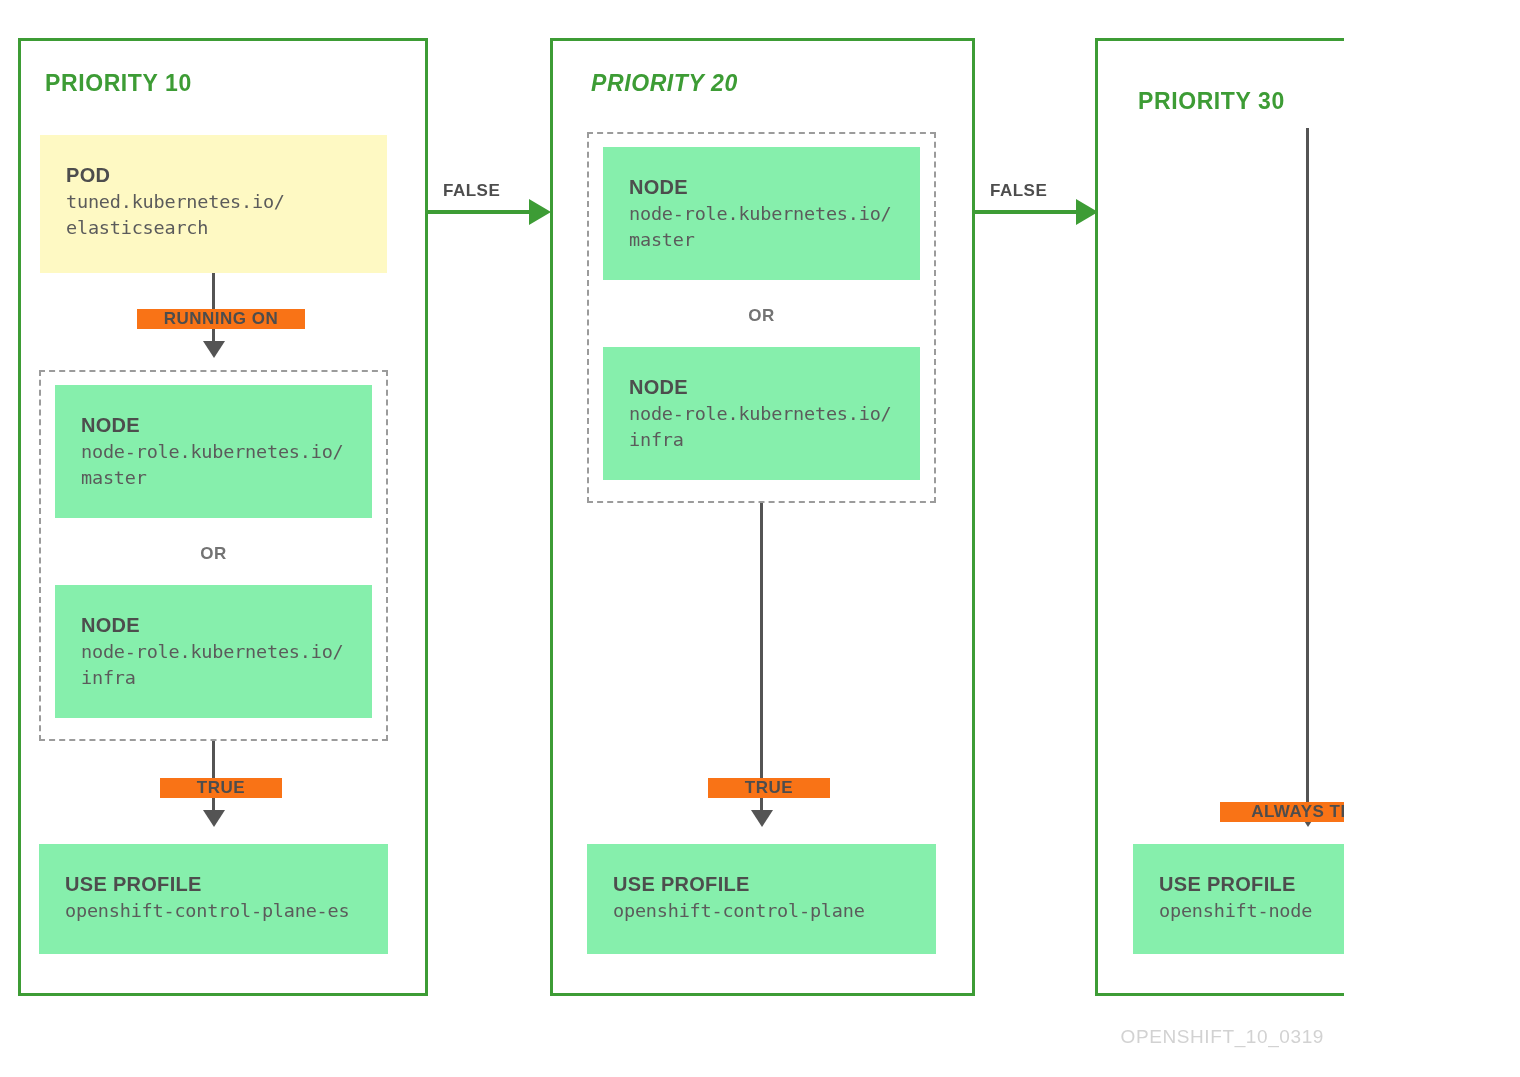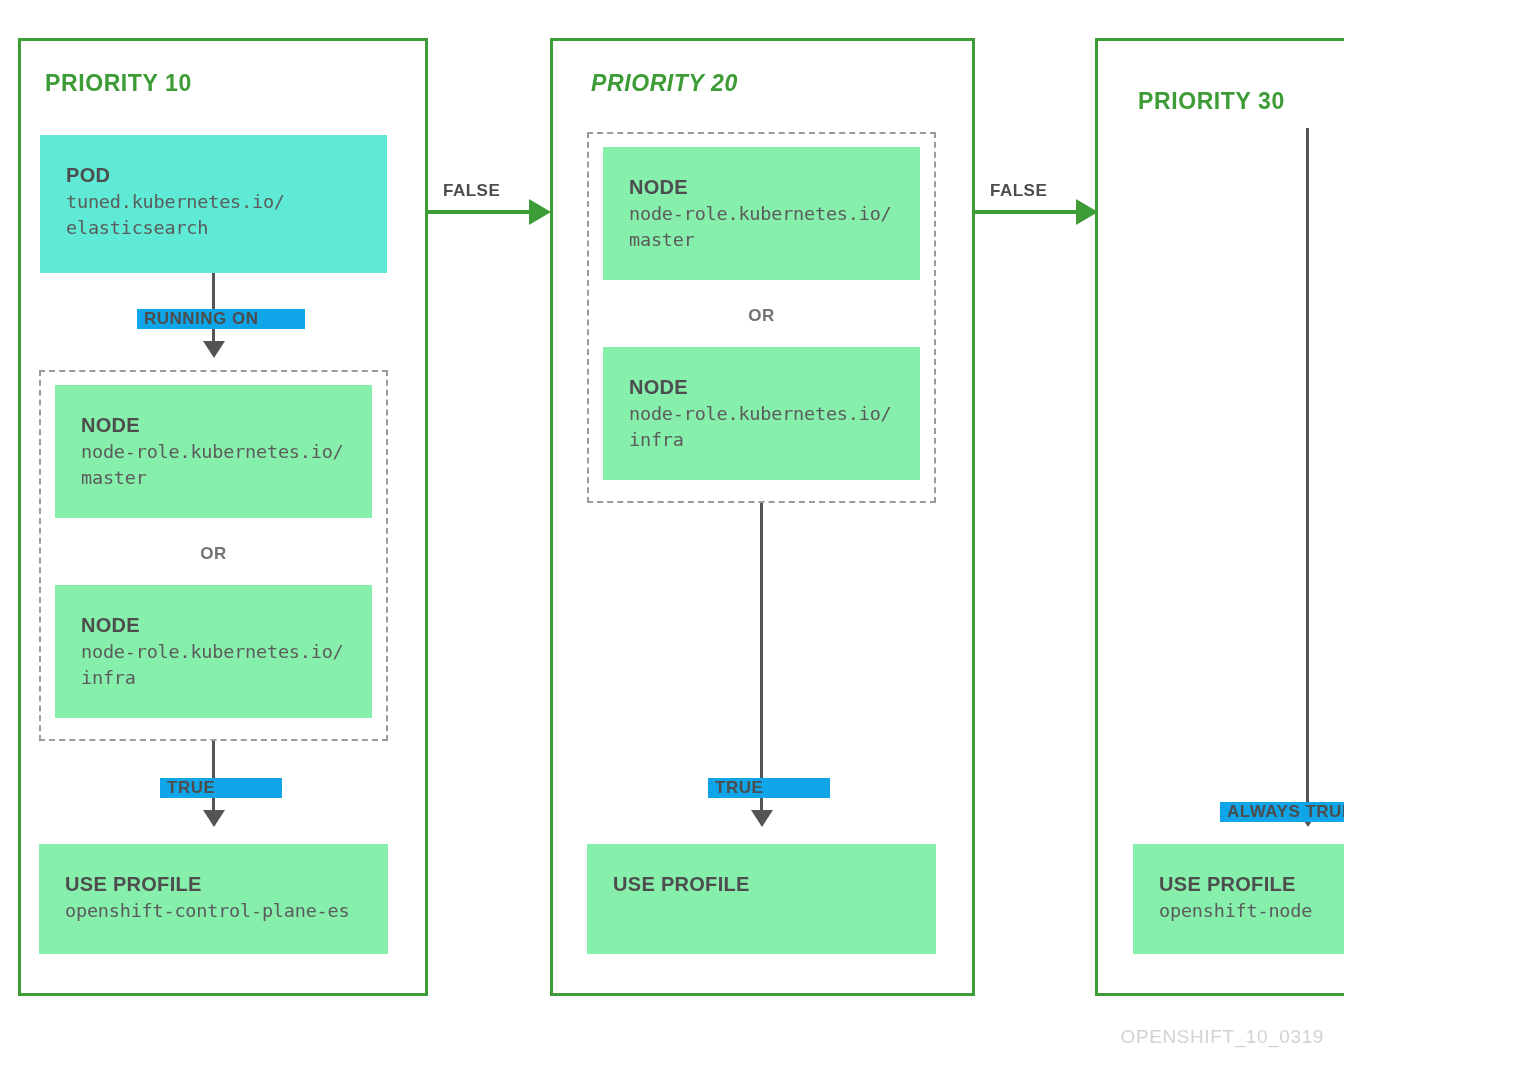--- a/index.html
+++ b/index.html
@@ -36,21 +36,21 @@
   }
 
   
   .box {
     position: absolute;
     box-sizing: border-box;
     background: #86efac;
     padding: 28px 26px 0 26px;
   }
   .box.pod {
-    background: #5eead4;
+    background: #fef9c3;
   }
   .box-title {
     font-size: 20px;
     font-weight: bold;
     letter-spacing: 0.3px;
     color: #4d4d4d;
     line-height: 1.28;
   }
   .box-sub {
     font-family: "DejaVu Sans Mono", "Liberation Mono", monospace;
@@ -90,24 +90,24 @@
     border-left: 11px solid transparent;
     border-right: 11px solid transparent;
     border-top: 17px solid #545454;
   }
   .edge-label {
     position: absolute;
     font-size: 17px;
     font-weight: bold;
     color: #4d4d4d;
     letter-spacing: 0.5px;
-    background: #0ea5e9;
+    background: #f97316;
     padding: 0 7px;
     white-space: nowrap;
-    text-align: left;
+    text-align: center;
   }
 
   
   .hline-green {
     position: absolute;
     height: 4px;
     background: #3d9c35;
   }
   .arrow-right-green {
     position: absolute;
@@ -202,20 +202,21 @@
     <div class="box-sub">node-role.kubernetes.io/
 infra</div>
   </div>
 
   <div class="vline" style="left:760px; top:503px; height:318px;"></div>
   <div class="arrow-down" style="left:751px; top:810px;"></div>
   <div class="edge-label" style="left:708px; top:778px; width:108px;">TRUE</div>
 
   <div class="box" style="left:587px; top:844px; width:349px; height:110px;">
     <div class="box-title">USE PROFILE</div>
+    <div class="box-sub">openshift-control-plane</div>
   </div>
 
   <div class="hline-green" style="left:975px; top:210px; width:108px;"></div>
   <div class="arrow-right-green" style="left:1076px; top:199px;"></div>
   <div class="false-label" style="left:990px; top:181px;">FALSE</div>
 
   <div class="panel" style="left:1095px; top:38px; width:423px; height:958px;"></div>
 
   <div class="panel-title" style="left:1138px; top:88px;">PRIORITY 30</div>
 

